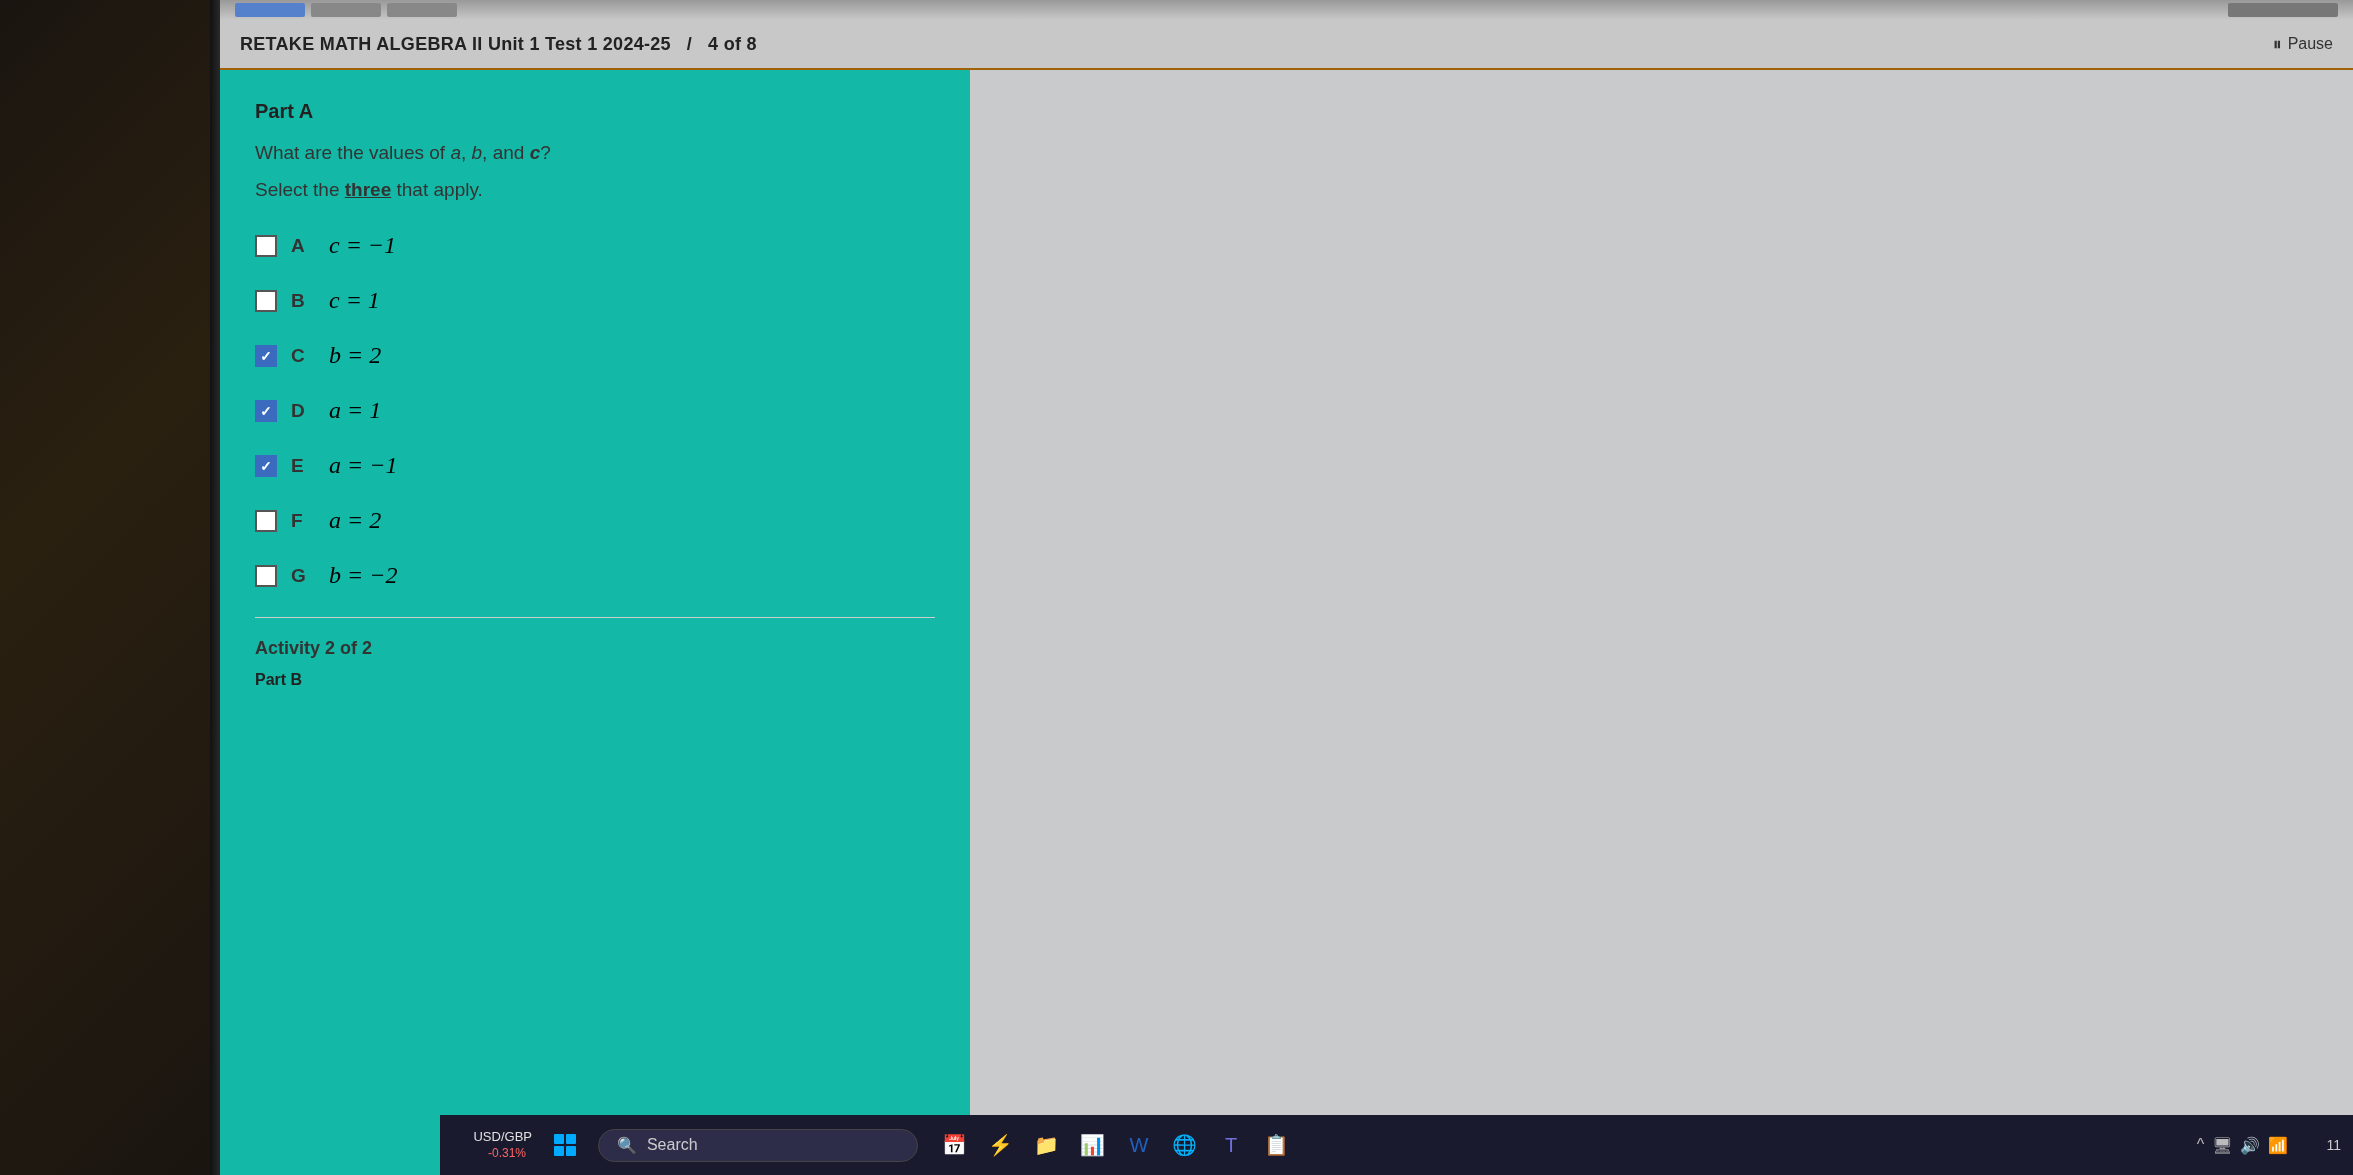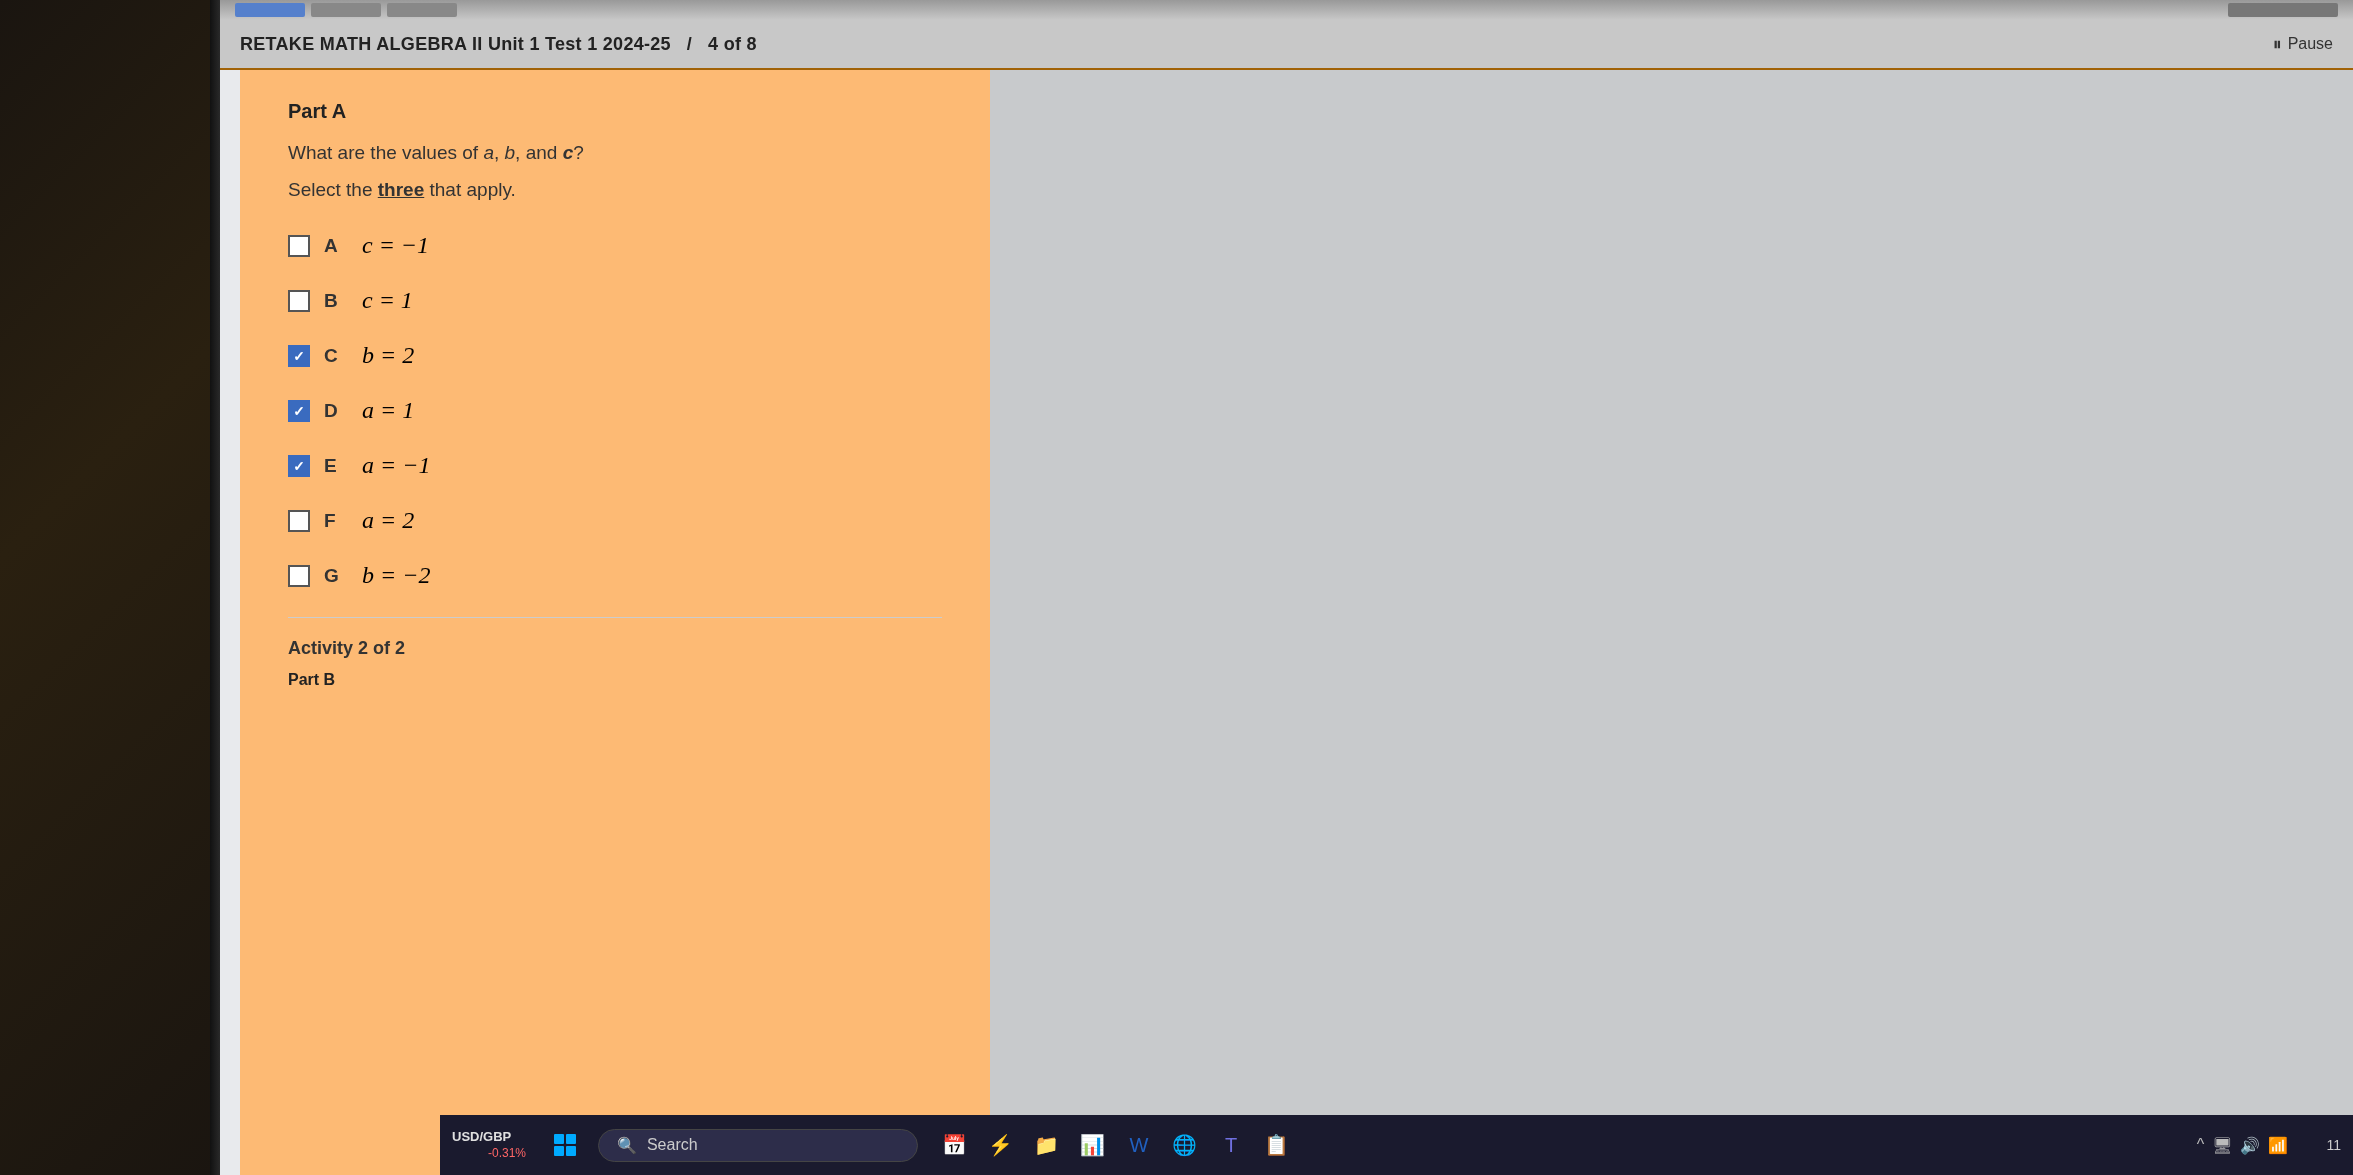--- a/index.html
+++ b/index.html
@@ -56,25 +56,24 @@
     
     .content-area {
       flex: 1;
       background: #e8eaed;
       display: flex;
       overflow: hidden;
     }
 
     .question-panel {
       width: 750px;
-      background: #fdba74;
-      padding: 30px 48px;
+      background: #14b8a6;
+      padding: 30px 35px;
       flex-shrink: 0;
       overflow-y: auto;
-      margin-left: 20px;
     }
 
     .part-label {
       font-size: 20px;
       font-weight: 700;
       color: #222;
       margin-bottom: 16px;
     }
 
     .question-text {
@@ -187,21 +186,22 @@
     .taskbar-widget-left {
       display: flex;
       flex-direction: column;
       color: #e0e0e0;
       font-size: 13px;
       min-width: 80px;
       line-height: 1.3;
     }
 
     .taskbar-widget-left .currency {
-      font-weight: 700;
+      font-weight: 400;
+      text-align: right;
     }
 
     .taskbar-widget-left .change {
       color: #ff6666;
       font-size: 12px;
       margin-left: 36px;
     }
 
     .start-btn {
       width: 46px;

